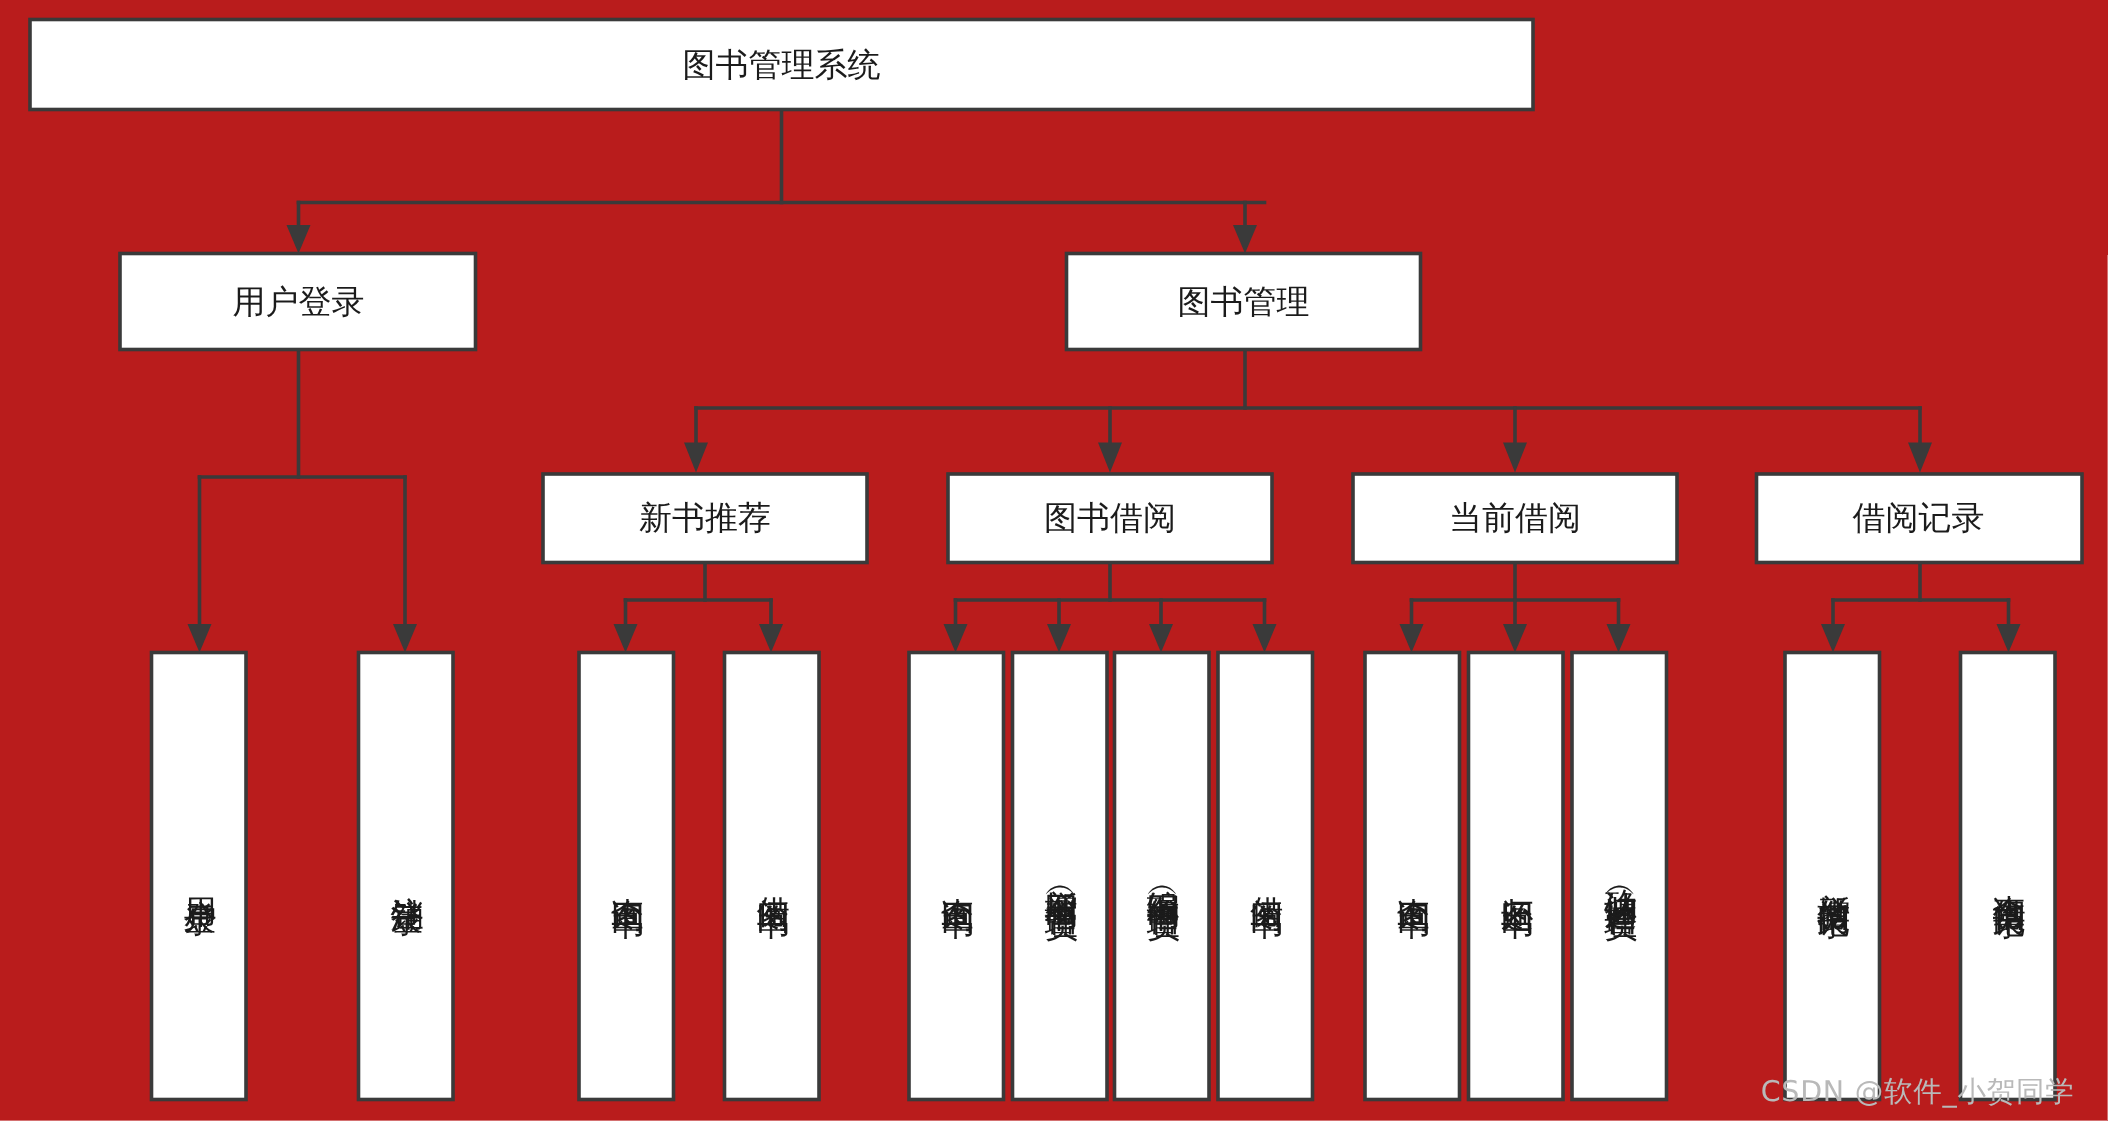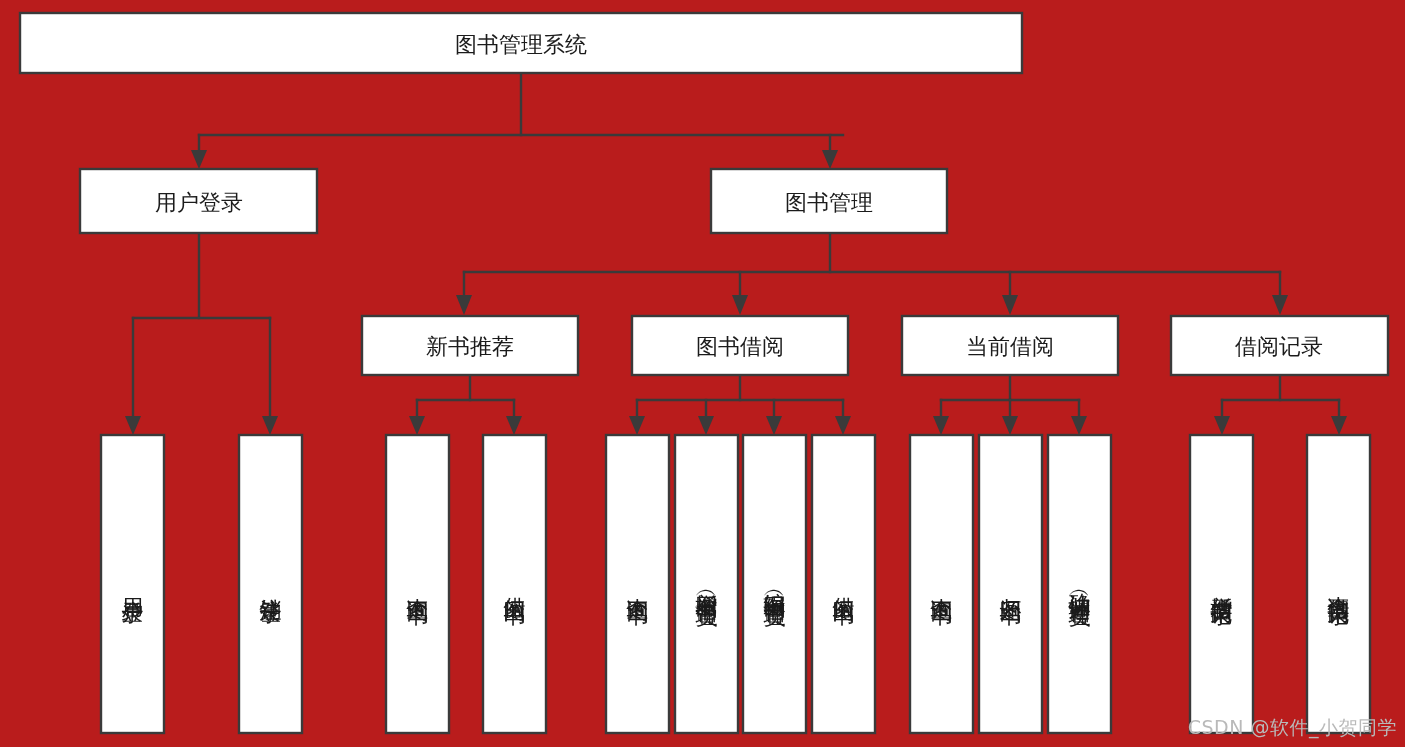--- a/index.html
+++ b/index.html
@@ -52,21 +52,21 @@
     stroke-width: 2.4;
     fill: none;
     stroke-linecap: square;
   }
   .arrow-head {
     fill: #3a3a3a;
     stroke: none;
   }
   .watermark {
     position: absolute;
-    right: 8px;
+    right: 22px;
     bottom: 6px;
     font-family: "DejaVu Sans", "Liberation Sans", sans-serif;
     font-size: 19px;
     color: #b9b9b9;
     letter-spacing: 0.5px;
     white-space: nowrap;
     pointer-events: none;
   }
 </style>
 </head>

